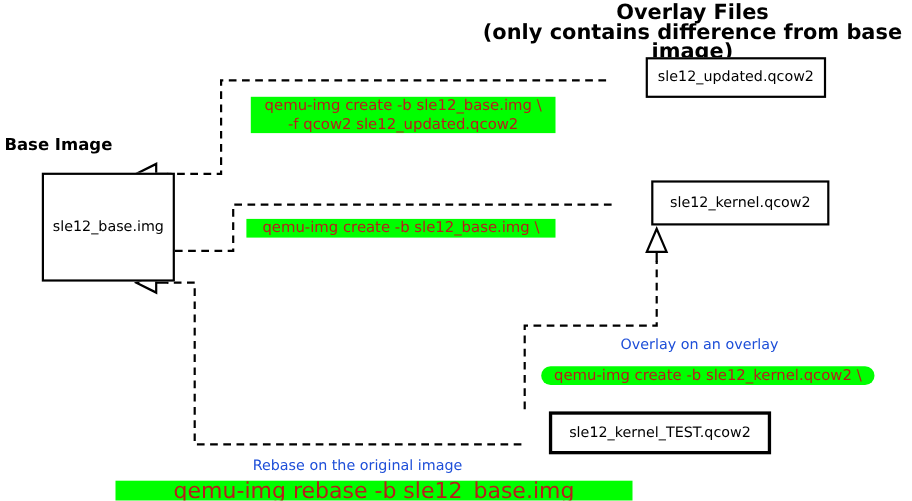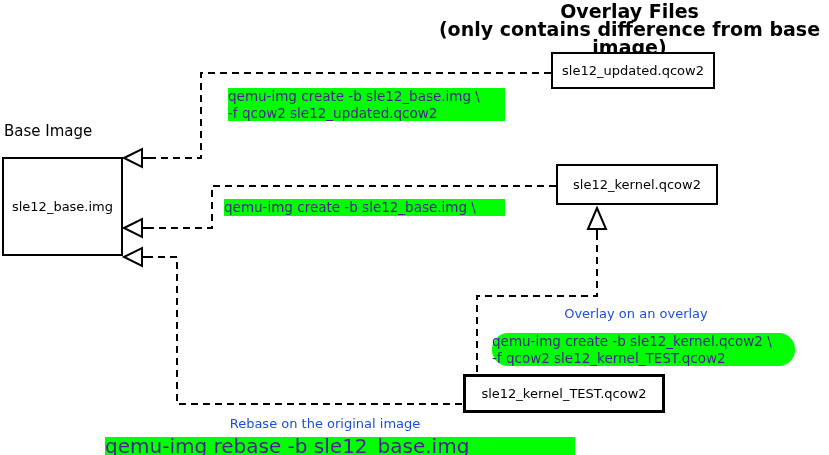--- a/index.html
+++ b/index.html
@@ -9,33 +9,33 @@
     font-family:"DejaVu Sans","Liberation Sans",sans-serif;
     color:#000;
   }
   .abs{position:absolute;}
   .title{
     left:430px;top:2px;width:399px;text-align:center;
     font-weight:bold;font-size:19px;line-height:18px;
   }
   .heading{
     left:4px;top:122px;width:120px;
-    font-weight:normal;font-size:15px;line-height:18px;
+    font-weight:bold;font-size:15px;line-height:18px;
   }
   .node{
     border:2px solid #000;background:#fff;
     display:flex;align-items:center;justify-content:center;
-    font-size:13px;text-align:center;
+    font-size:13px;text-align:center;margin-left:36px;
   }
   .node.base{left:2px;top:157px;width:117px;height:95px;}
   .node.updated{left:551px;top:52px;width:160px;height:33px;}
   .node.kernel{left:556px;top:164px;width:158px;height:37px;}
   .node.test{left:463px;top:374px;width:196px;height:33px;border-width:3px;}
   .cmd{
-    background:#00ff00;color:#4c1d95;text-align:left;
+    background:#00ff00;color:#b91c1c;text-align:center;
     font-size:13.5px;line-height:16.5px;
   }
   .cmd.c1{left:228px;top:88px;width:277px;}
   .cmd.c2{left:224px;top:199px;width:281px;}
   .cmd.c3{left:492px;top:333px;width:303px;border-radius:16px;}
   .cmd.c4{left:90px;top:437px;width:470px;font-size:20px;line-height:18px;margin-left:15px;}
   .note{
     color:#1d4ed8;font-size:13px;line-height:17px;text-align:center;
   }
   .note.n1{left:550px;top:305px;width:172px;}
@@ -88,20 +88,19 @@
 
 <div class="abs cmd c1">
   <div>qemu-img create -b sle12_base.img \</div>
   <div>-f qcow2 sle12_updated.qcow2</div>
 </div>
 <div class="abs cmd c2">
   <div>qemu-img create -b sle12_base.img \</div>
 </div>
 <div class="abs cmd c3">
   <div>qemu-img create -b sle12_kernel.qcow2 \</div>
-  <div>-f qcow2 sle12_kernel_TEST.qcow2</div>
 </div>
 <div class="abs cmd c4">
   <div>qemu-img rebase -b sle12_base.img sle12_kernel_TEST.qcow2</div>
 </div>
 
 <div class="abs note n1">Overlay on an overlay</div>
 <div class="abs note n2">Rebase on the original image</div>
 
 </body></html>

